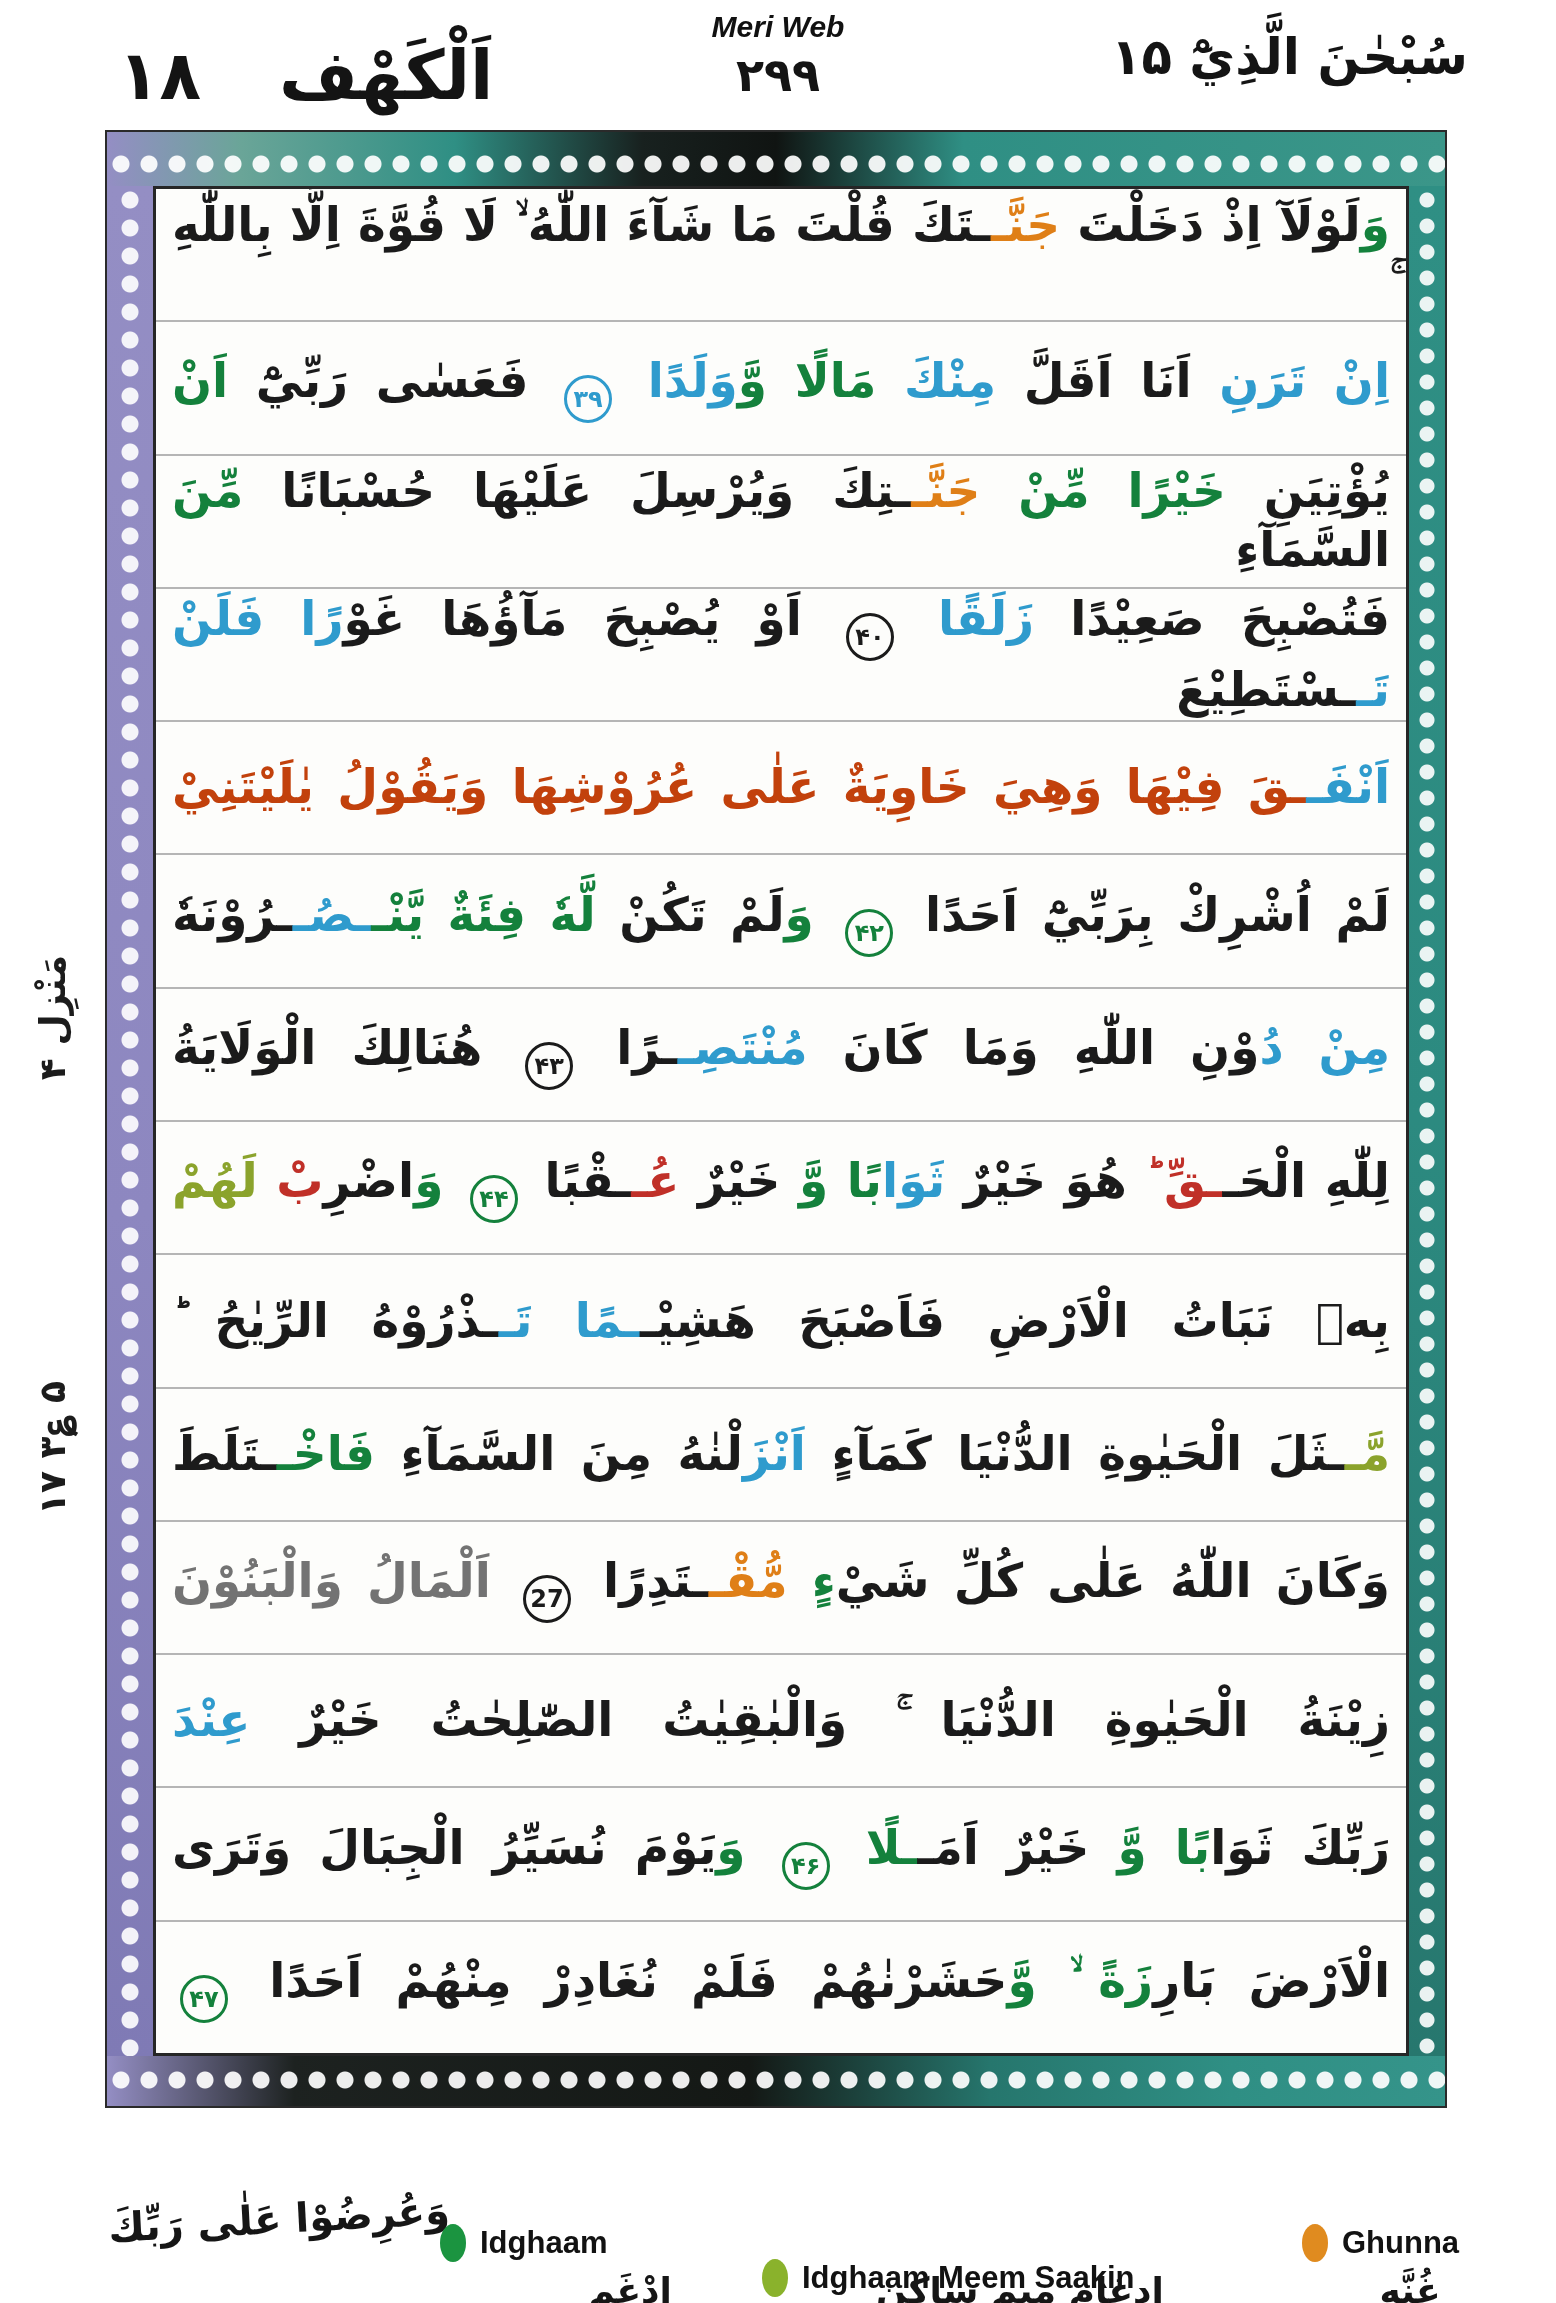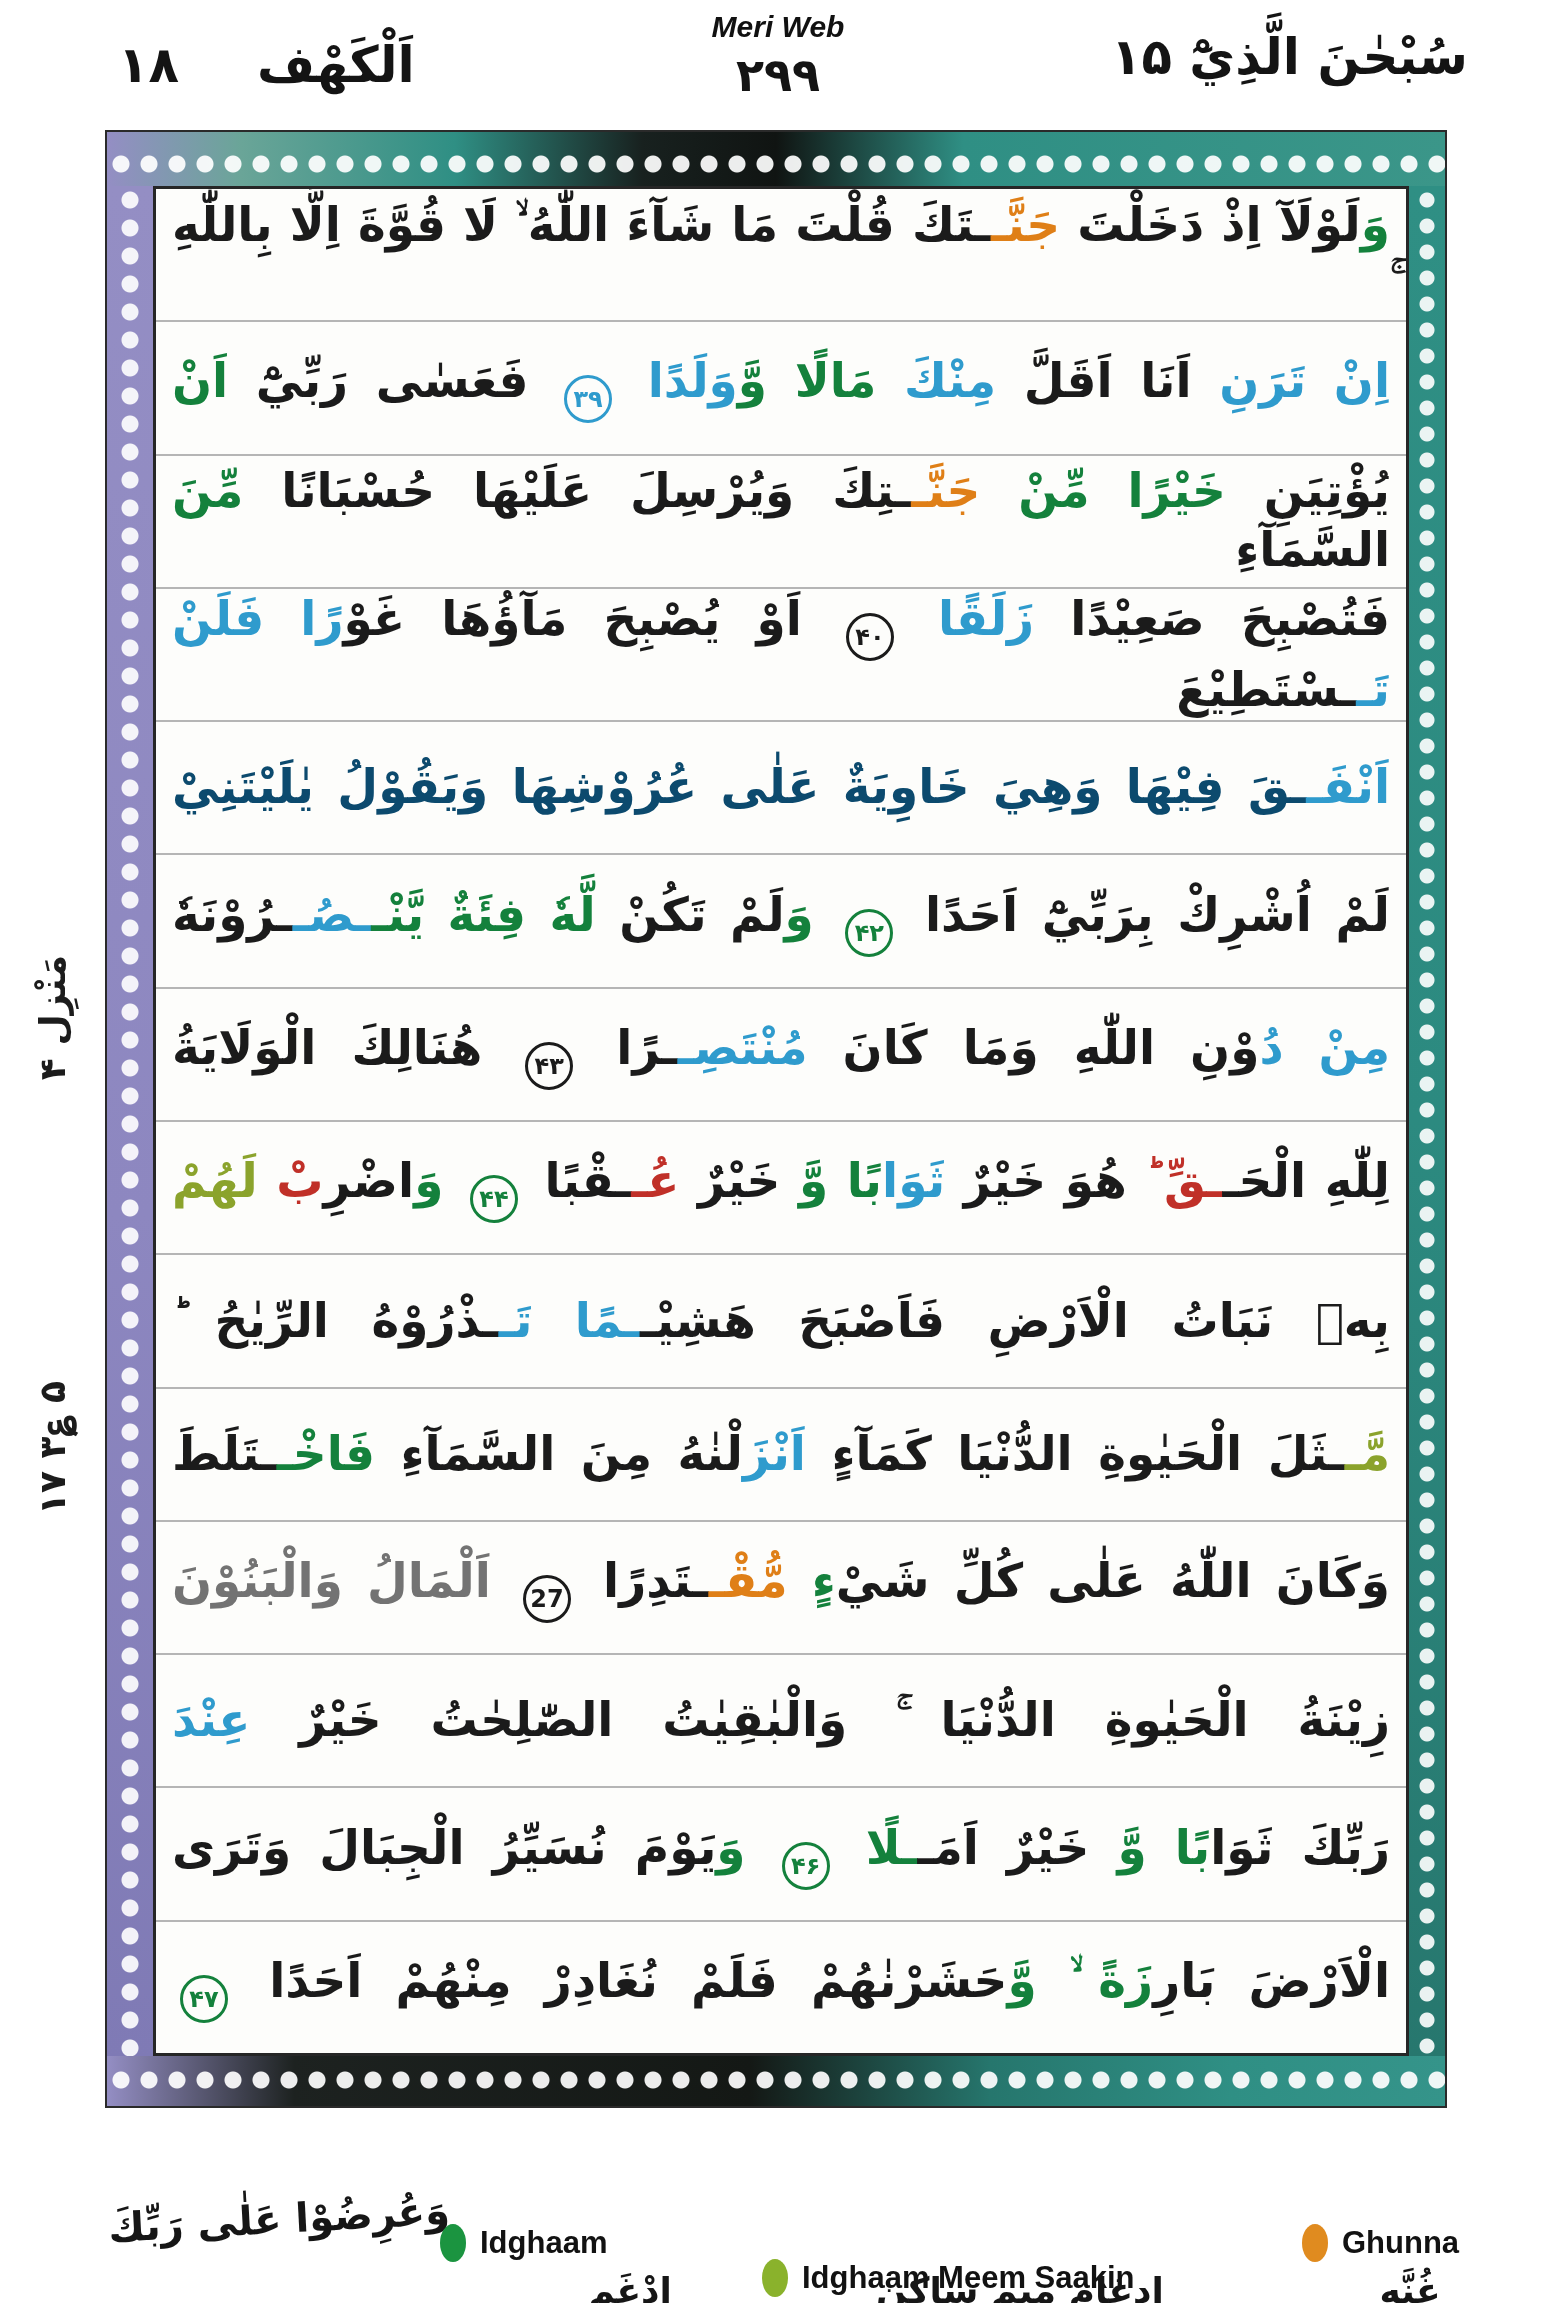--- a/index.html
+++ b/index.html
@@ -6,21 +6,21 @@
   #page{
     position:relative;width:1556px;height:2303px;overflow:hidden;
     background:#ffffff;font-family:"DejaVu Sans",sans-serif;
   }
   
   .hdr-site{position:absolute;top:10px;left:0;width:100%;text-align:center;
     font:italic 700 30px "Liberation Sans",sans-serif;color:#111;}
   .hdr-page{position:absolute;top:48px;left:0;width:100%;text-align:center;
     font-weight:700;font-size:46px;color:#141414;}
   .hdr-surah{position:absolute;top:36px;left:118px;display:flex;gap:78px;
-    font-weight:700;font-size:50px;color:#141414;direction:ltr;align-items:flex-end;}
+    font-weight:700;font-size:68px;color:#141414;direction:ltr;align-items:flex-end;}
   .hdr-juz{position:absolute;top:28px;right:88px;
     font-weight:700;font-size:50px;color:#141414;direction:rtl;}
   
   #frame{position:absolute;left:105px;top:130px;width:1342px;height:1978px;
     border:2px solid #2a2a2a;box-sizing:border-box;}
   .band{position:absolute;}
   .band-top{left:0;top:0;right:0;height:54px;
     background:
       radial-gradient(circle at 14px 32px, rgba(255,255,255,.92) 8px, rgba(255,255,255,0) 9px),
       linear-gradient(90deg,#948ec4 0%,#6aa598 10%,#2f8f84 26%,#18211f 40%,#101412 50%,#2f8f84 64%,#3b9689 100%);
@@ -92,21 +92,21 @@
         <div class="row">
           <div class="line"><span style="color: rgb(47, 155, 205);">اِنْ تَرَنِ </span><span style="color: rgb(27, 27, 27);">اَنَا اَقَلَّ </span><span style="color: rgb(47, 155, 205);">مِنْكَ </span><span style="color: rgb(20, 129, 60);">مَالًا وَّ</span><span style="color: rgb(47, 155, 205);">وَلَدًا </span><span class="verse" style="color: rgb(47, 155, 205);">۳۹</span><span style="color: rgb(27, 27, 27);"> فَعَسٰى رَبِّيْٓ </span><span style="color: rgb(20, 129, 60);">اَنْ</span></div>
         </div>
         <div class="row">
           <div class="line"><span style="color: rgb(27, 27, 27);">يُؤْتِيَنِ </span><span style="color: rgb(20, 129, 60);">خَيْرًا مِّنْ </span><span style="color: rgb(223, 127, 23);">جَنَّـ</span><span style="color: rgb(27, 27, 27);">ـتِكَ وَيُرْسِلَ عَلَيْهَا حُسْبَانًا </span><span style="color: rgb(20, 129, 60);">مِّنَ </span><span style="color: rgb(27, 27, 27);">السَّمَآءِ</span></div>
         </div>
         <div class="row">
           <div class="line"><span style="color: rgb(27, 27, 27);">فَتُصْبِحَ صَعِيْدًا </span><span style="color: rgb(47, 155, 205);">زَلَقًا </span><span class="verse" style="color: rgb(27, 27, 27);">۴۰</span><span style="color: rgb(27, 27, 27);"> اَوْ يُصْبِحَ مَآؤُهَا غَوْ</span><span style="color: rgb(47, 155, 205);">رًا فَلَنْ تَـ</span><span style="color: rgb(27, 27, 27);">ـسْتَطِيْعَ</span></div>
         </div>
         <div class="row">
-          <div class="line"><span style="color: rgb(47, 155, 205);">اَنْفَـ</span><span style="color: #0c4a6e;">ـقَ فِيْهَا وَهِيَ خَاوِيَةٌ عَلٰى عُرُوْشِهَا وَيَقُوْلُ يٰلَيْتَنِيْ</span></div>
+          <div class="line"><span style="color: rgb(47, 155, 205);">اَنْفَـ</span><span style="color: #c2410c;">ـقَ فِيْهَا وَهِيَ خَاوِيَةٌ عَلٰى عُرُوْشِهَا وَيَقُوْلُ يٰلَيْتَنِيْ</span></div>
         </div>
         <div class="row">
           <div class="line"><span style="color: rgb(27, 27, 27);">لَمْ اُشْرِكْ بِرَبِّيْٓ اَحَدًا </span><span class="verse" style="color: rgb(20, 129, 60);">۴۲</span><span style="color: rgb(27, 27, 27);"> </span><span style="color: rgb(20, 129, 60);">وَ</span><span style="color: rgb(27, 27, 27);">لَمْ تَكُنْ </span><span style="color: rgb(20, 129, 60);">لَّهٗ فِئَةٌ يَّنْـ</span><span style="color: rgb(47, 155, 205);">ـصُـ</span><span style="color: rgb(27, 27, 27);">ـرُوْنَهٗ</span></div>
         </div>
         <div class="row">
           <div class="line"><span style="color: rgb(47, 155, 205);">مِنْ دُ</span><span style="color: rgb(27, 27, 27);">وْنِ اللّٰهِ وَمَا كَانَ </span><span style="color: rgb(47, 155, 205);">مُنْتَصِـ</span><span style="color: rgb(27, 27, 27);">ـرًا </span><span class="verse" style="color: rgb(27, 27, 27);">۴۳</span><span style="color: rgb(27, 27, 27);"> هُنَالِكَ الْوَلَايَةُ</span></div>
         </div>
         <div class="row">
           <div class="line"><span style="color: rgb(27, 27, 27);">لِلّٰهِ الْحَـ</span><span style="color: rgb(192, 48, 40);">ـقِّ ؕ </span><span style="color: rgb(27, 27, 27);">هُوَ خَيْرٌ </span><span style="color: rgb(47, 155, 205);">ثَوَا</span><span style="color: rgb(20, 129, 60);">بًا وَّ </span><span style="color: rgb(27, 27, 27);">خَيْرٌ </span><span style="color: rgb(192, 48, 40);">عُـ</span><span style="color: rgb(27, 27, 27);">ـقْبًا </span><span class="verse" style="color: rgb(20, 129, 60);">۴۴</span><span style="color: rgb(27, 27, 27);"> </span><span style="color: rgb(20, 129, 60);">وَ</span><span style="color: rgb(27, 27, 27);">اضْرِ</span><span style="color: rgb(192, 48, 40);">بْ </span><span style="color: rgb(139, 163, 44);">لَهُمْ</span></div>
         </div>

